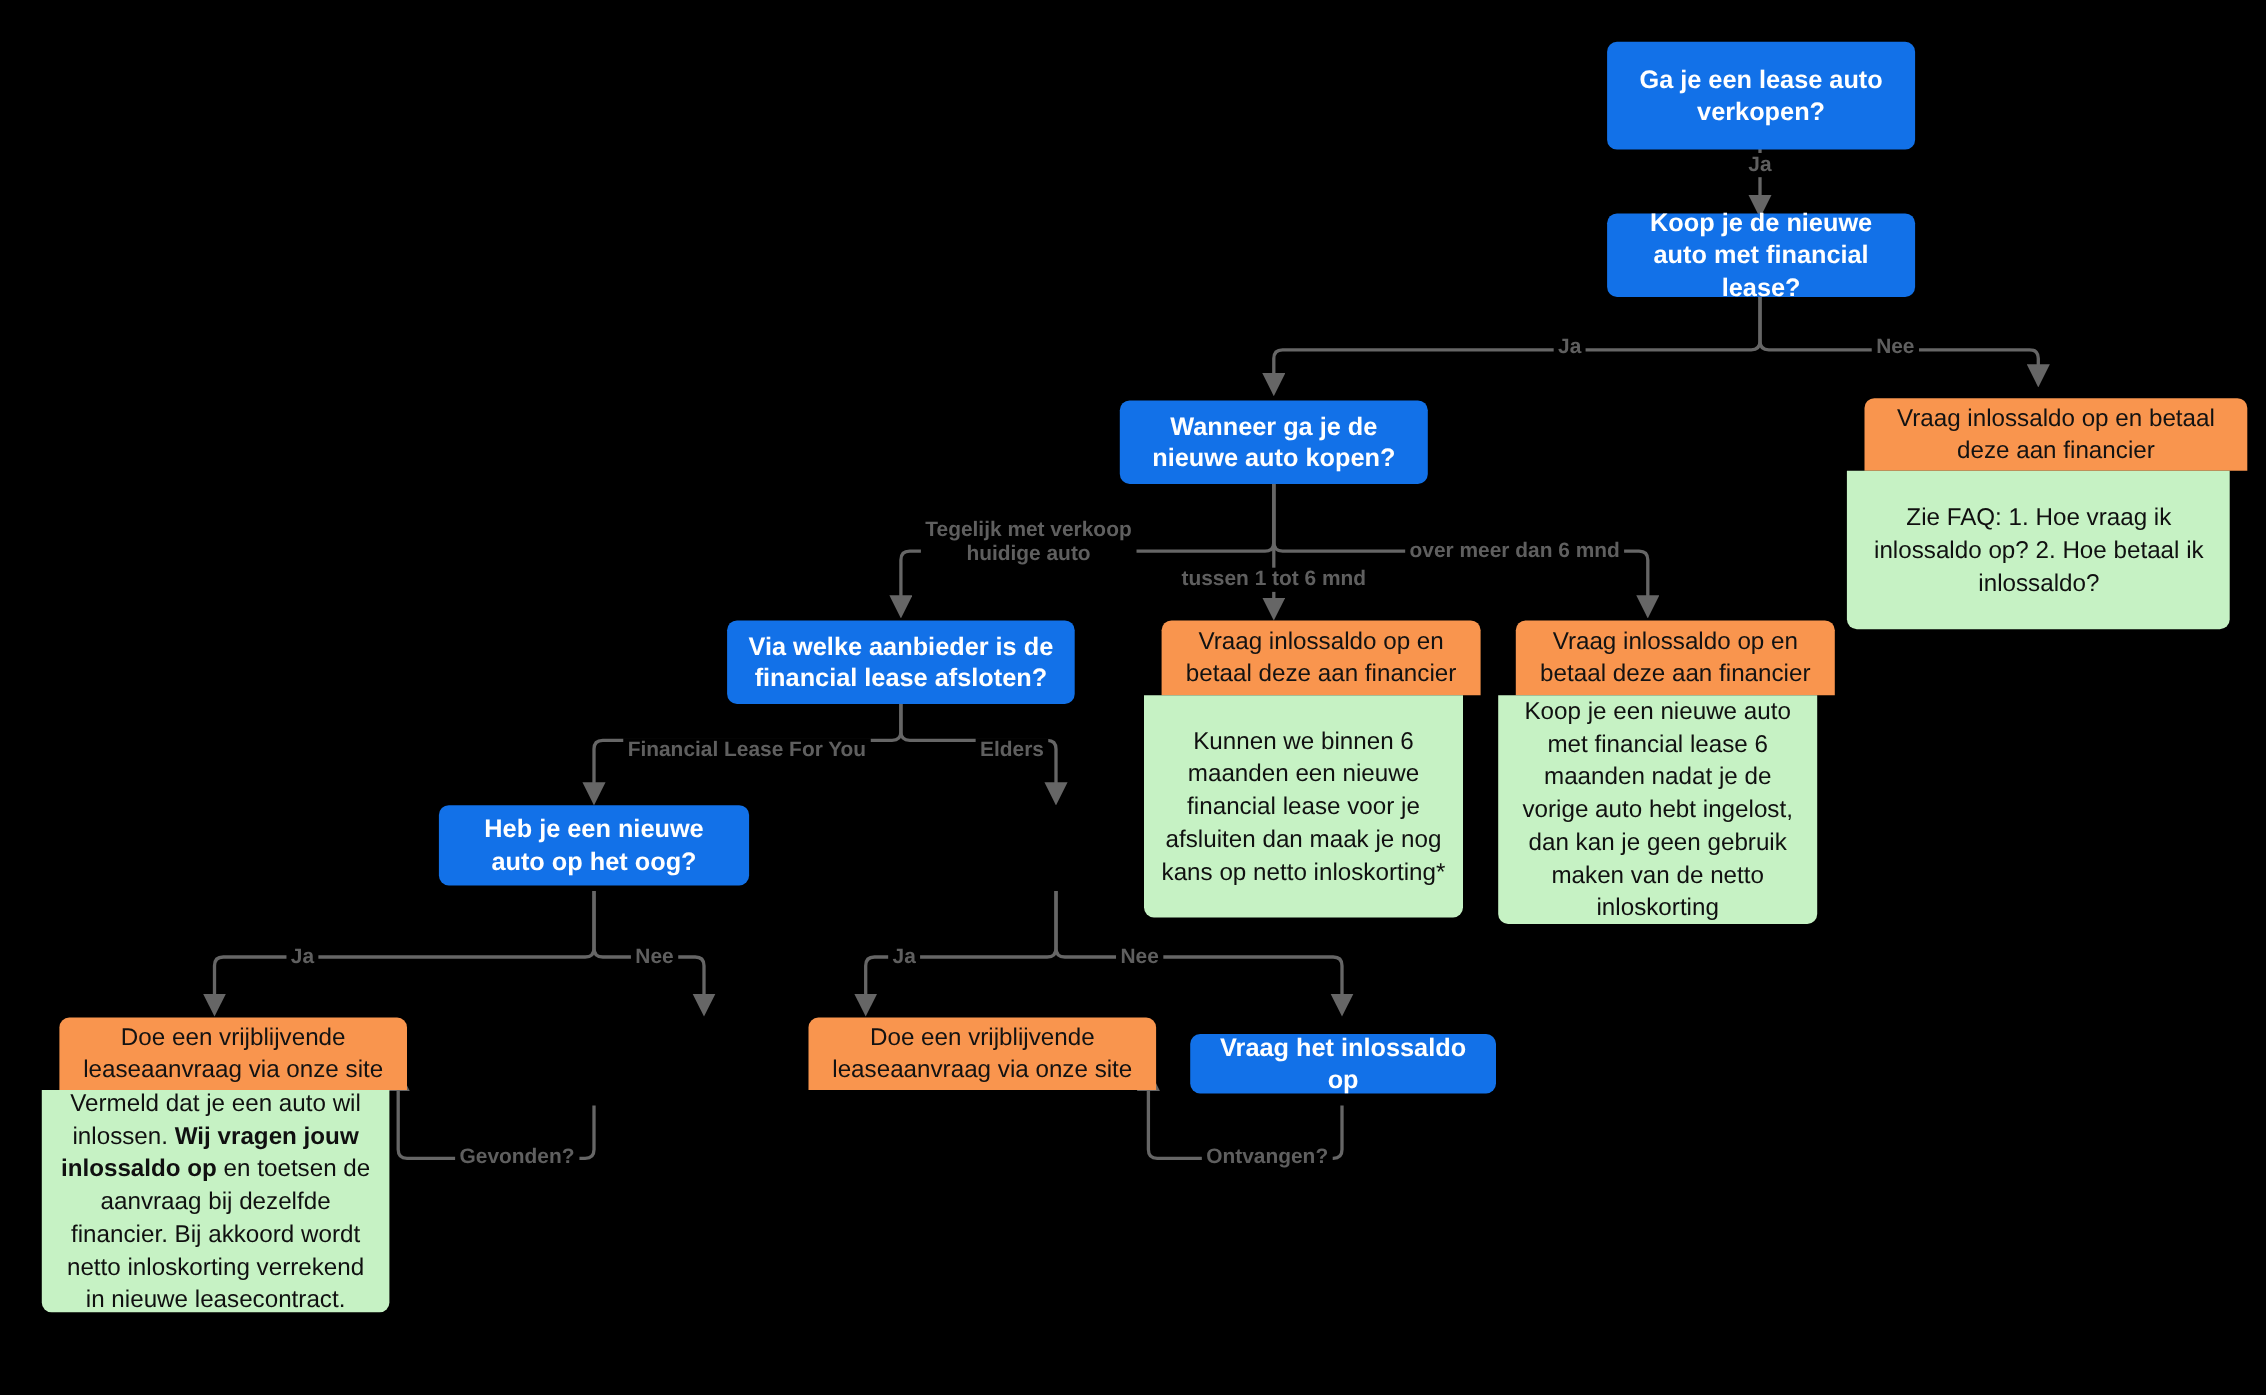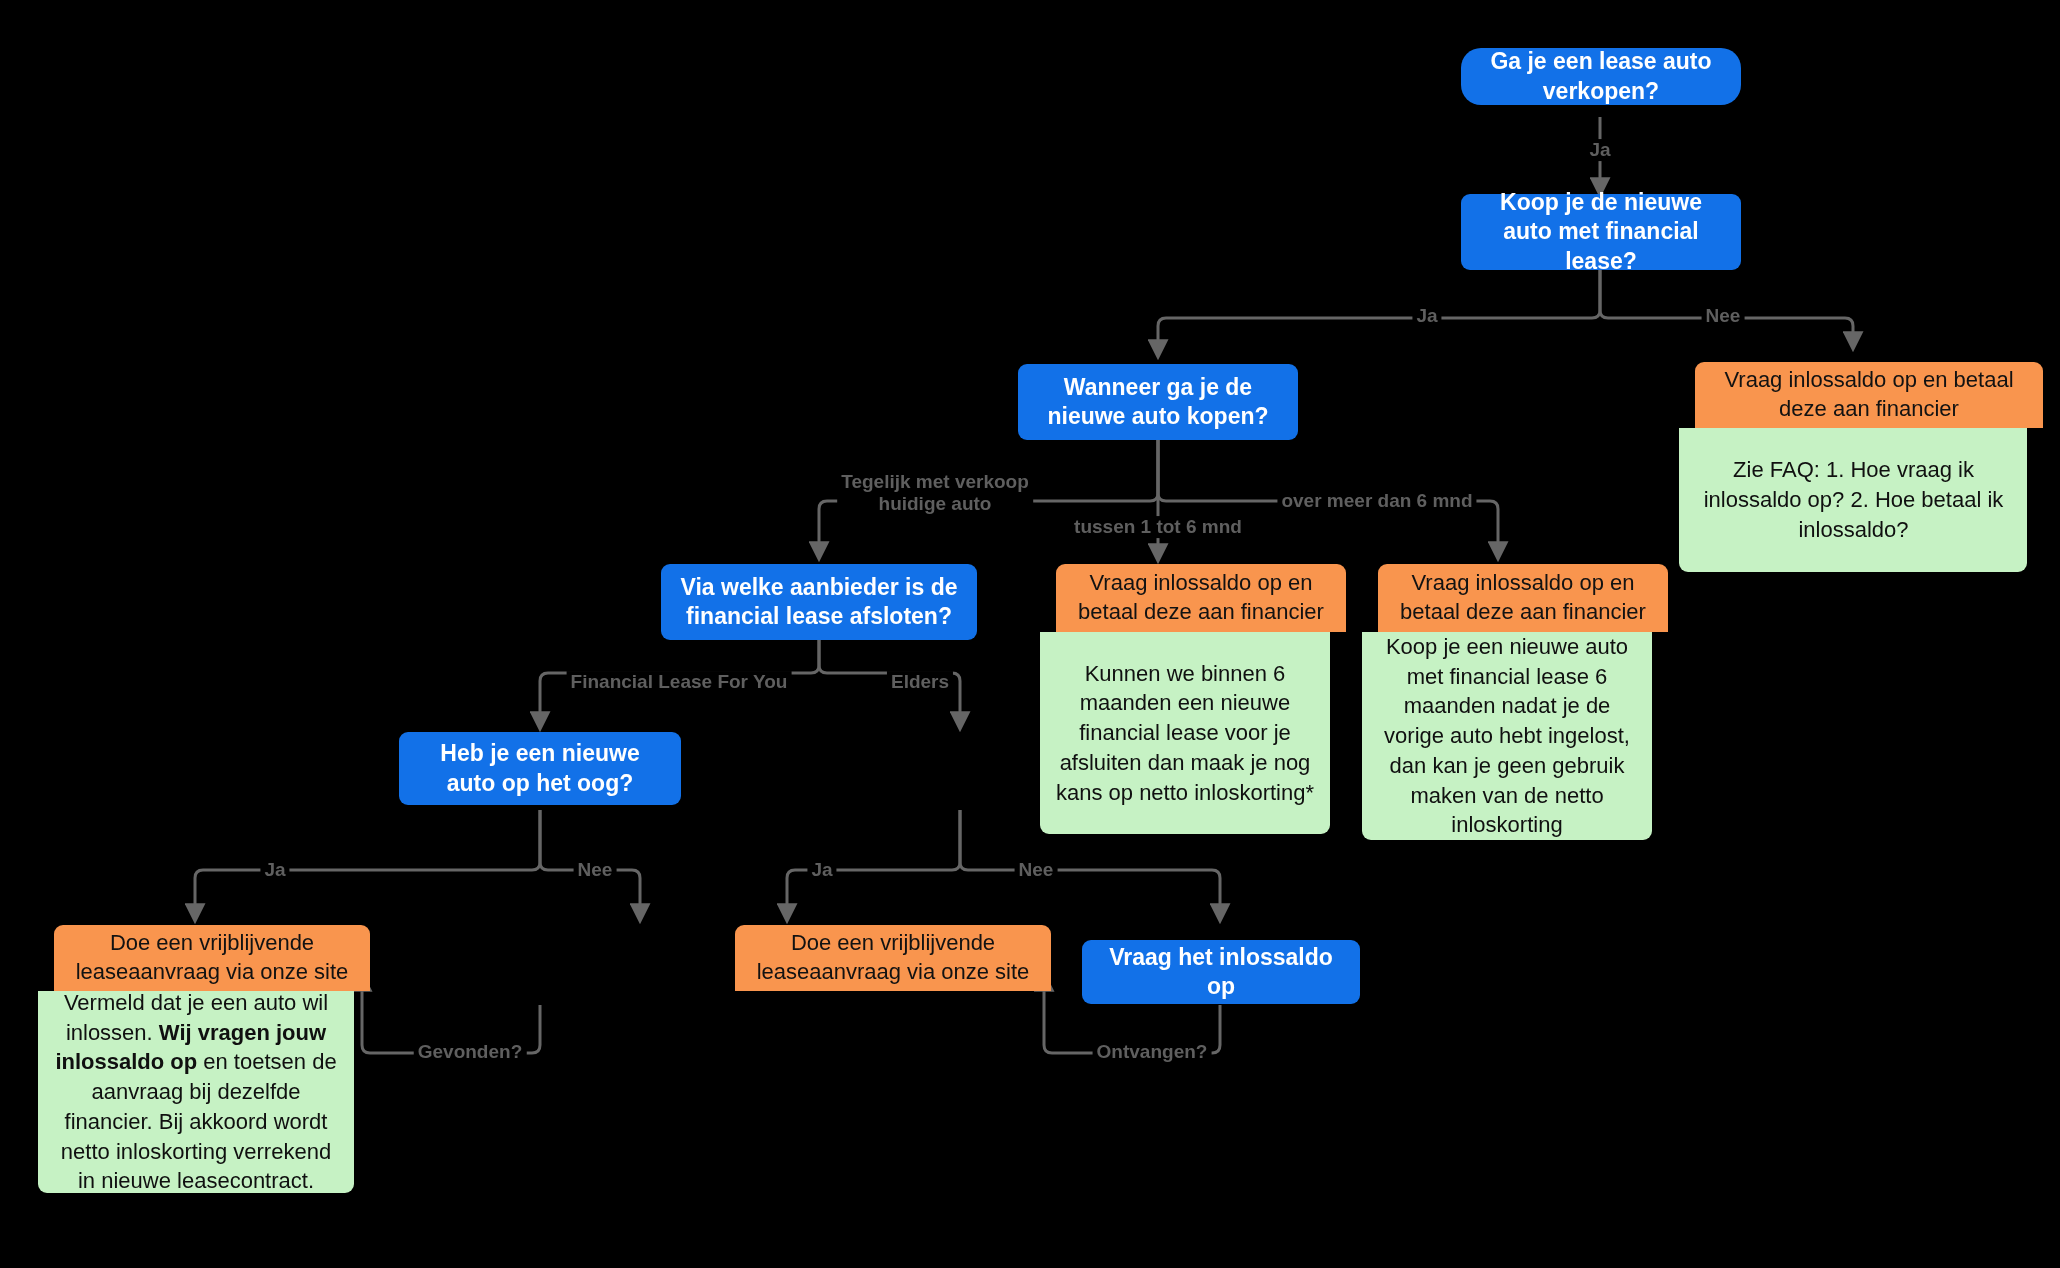--- a/index.html
+++ b/index.html
@@ -172,21 +172,21 @@
   <div class="edge-label" style="left:595px; top:870px;">Nee</div>
 
   <div class="edge-label" style="left:822px; top:870px;">Ja</div>
 
   <div class="edge-label" style="left:1036px; top:870px;">Nee</div>
 
   <div class="edge-label" style="left:470px; top:1052px;">Gevonden?</div>
 
   <div class="edge-label" style="left:1152px; top:1052px;">Ontvangen?</div>
 
-  <div class="node node-decision" style="left:1461px; top:48px; width:280px; height:57px;border-radius:20px;">Ga je een lease auto verkopen?</div>
+  <div class="node node-decision" style="left:1461px; top:38px; width:280px; height:98px;">Ga je een lease auto verkopen?</div>
 
   <div class="node node-decision" style="left:1461px; top:194px; width:280px; height:76px;">Koop je de nieuwe auto met financial lease?</div>
 
   <div class="stack" style="left:1679px; top:362px; width:348px;">
     <div class="node node-action" style="height:66px;">Vraag inlossaldo op en betaal deze aan financier</div>
     <div class="node node-note" style="height:144px;padding-left:13px;">Zie FAQ:
 
 1. Hoe vraag ik inlossaldo op?
 2. Hoe betaal ik inlossaldo?</div>
   </div>
@@ -215,15 +215,15 @@
         <span>Vermeld dat je een auto wil inlossen. </span><span class="note-strong">Wij vragen jouw inlossaldo op</span><span> en toetsen de aanvraag bij dezelfde financier. Bij akkoord wordt netto inloskorting verrekend in nieuwe leasecontract.</span>
       </span>
     </div>
   </div>
 
 
   <div class="stack" style="left:719px; top:925px; width:316px;">
     <div class="node node-action" style="height:66px;">Doe een vrijblijvende leaseaanvraag via onze site</div>
   </div>
 
-  <div class="node node-decision" style="left:1082px; top:940px; width:278px; height:64px;">Vraag het inlossaldo op</div>
+  <div class="node node-decision" style="left:1082px; top:940px; width:278px; height:54px;">Vraag het inlossaldo op</div>
 
 </div>
 
 </body></html>

